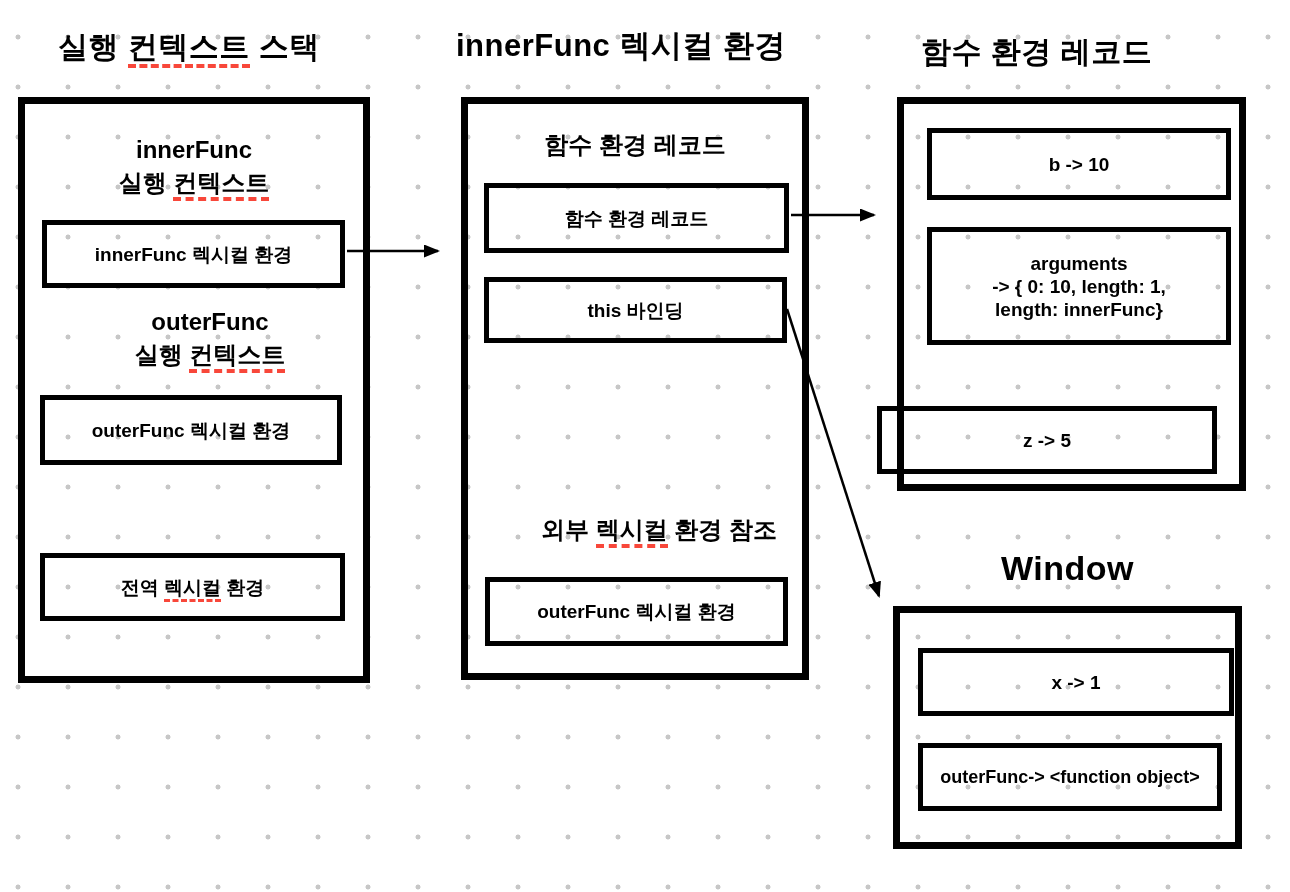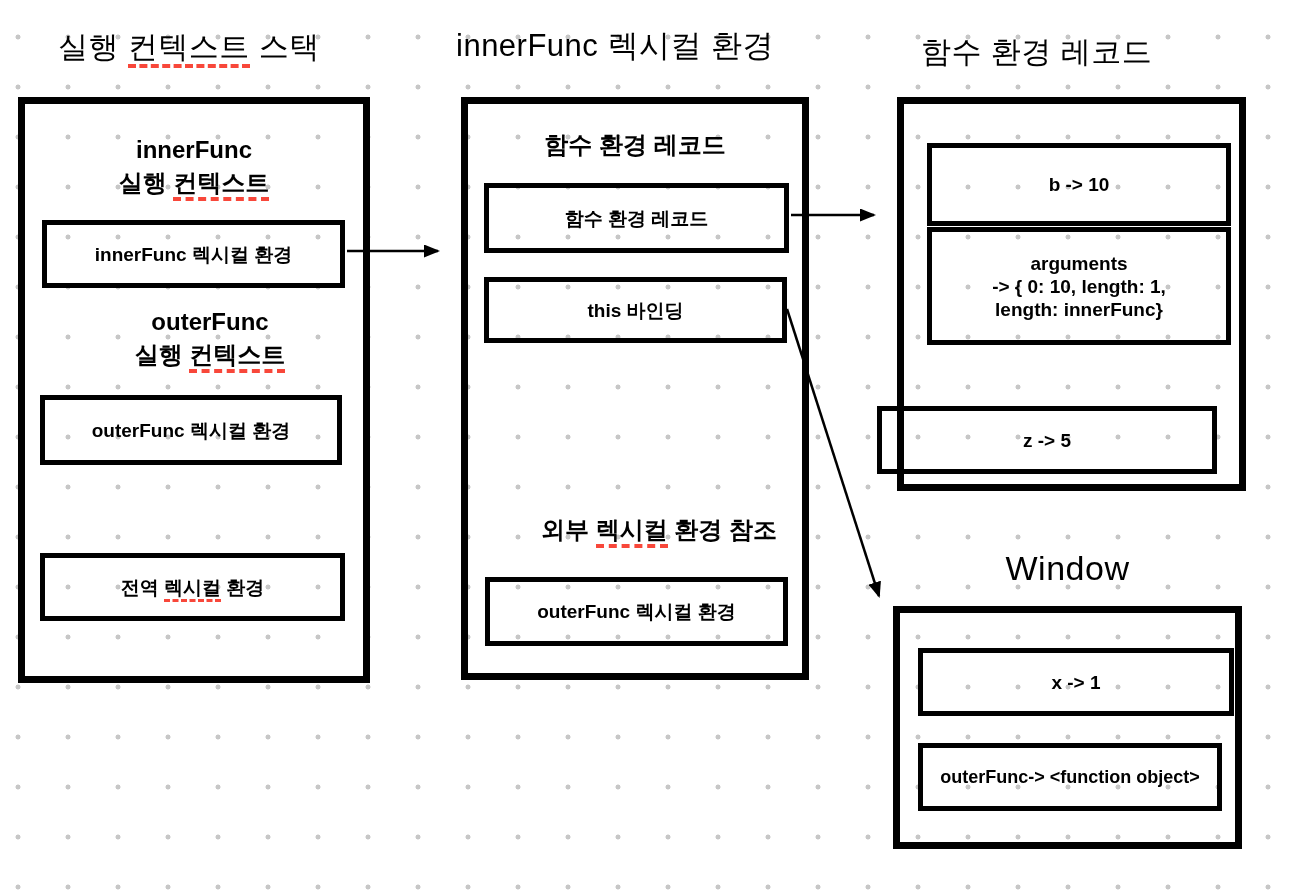--- a/index.html
+++ b/index.html
@@ -2,21 +2,21 @@
 <html><head>
 <meta charset="utf-8">
 <style>
   html,body{margin:0;padding:0;background:#ffffff;}
   .canvas{
     position:relative;width:1290px;height:892px;background:#ffffff;
     background-image:radial-gradient(circle,#c7c7c7 2.2px,rgba(0,0,0,0) 2.8px);
     background-size:50px 50px;background-position:-7px 12px;
     font-family:"Liberation Sans","DejaVu Sans",sans-serif;color:#000;overflow:hidden;
   }
-  .title{position:absolute;font-size:30px;font-weight:400;white-space:nowrap;letter-spacing:.5px;}
+  .title{position:absolute;font-size:30px;font-weight:700;white-space:nowrap;letter-spacing:.5px;}
   .panel{position:absolute;border:7px solid #000;box-sizing:border-box;background:transparent;}
   .ibox{
     position:absolute;border:5px solid #000;box-sizing:border-box;background:transparent;
     display:flex;flex-direction:column;align-items:center;justify-content:center;
     text-align:center;font-weight:600;font-size:19px;line-height:23px;white-space:nowrap;
   }
   .heading{position:absolute;text-align:center;font-weight:700;font-size:24px;line-height:33px;white-space:nowrap;}
   .u{border-bottom:4px dashed #f8473a;padding-bottom:1px;}
   .arrows{position:absolute;left:0;top:0;width:1290px;height:892px;pointer-events:none;}
 </style>
@@ -52,21 +52,21 @@
 
   <div class="heading" style="left:461px;top:128px;width:348px;">함수 환경 레코드</div>
   <div class="ibox" style="left:484px;top:183px;width:305px;height:70px;">함수 환경 레코드</div>
   <div class="ibox" style="left:484px;top:277px;width:303px;height:66px;">this 바인딩</div>
 
   <div class="heading" style="left:461px;top:513px;width:348px;padding-left:24px;"><span>외부 </span><span class="u">렉시컬</span><span> 환경 참조</span></div>
   <div class="ibox" style="left:485px;top:577px;width:303px;height:69px;">outerFunc 렉시컬 환경</div>
 
   <div class="panel" style="left:897px;top:97px;width:349px;height:394px;"></div>
 
-  <div class="ibox" style="left:927px;top:143px;width:304px;height:83px;">b -&gt; 10</div>
+  <div class="ibox" style="left:927px;top:128px;width:304px;height:72px;">b -&gt; 10</div>
   <div class="ibox" style="left:927px;top:227px;width:304px;height:118px;">
     <div>arguments</div>
     <div>-&gt; { 0: 10, length: 1,</div>
     <div>length: innerFunc}</div>
   </div>
   <div class="ibox" style="left:877px;top:370px;width:340px;height:68px;margin-top:36px;">z -&gt; 5</div>
 
   <div class="panel" style="left:893px;top:606px;width:349px;height:243px;"></div>
   <div class="ibox" style="left:918px;top:648px;width:316px;height:68px;">x -&gt; 1</div>
   <div class="ibox" style="left:918px;top:743px;width:304px;height:68px;font-size:18px;">outerFunc-&gt; &lt;function object&gt;</div>

